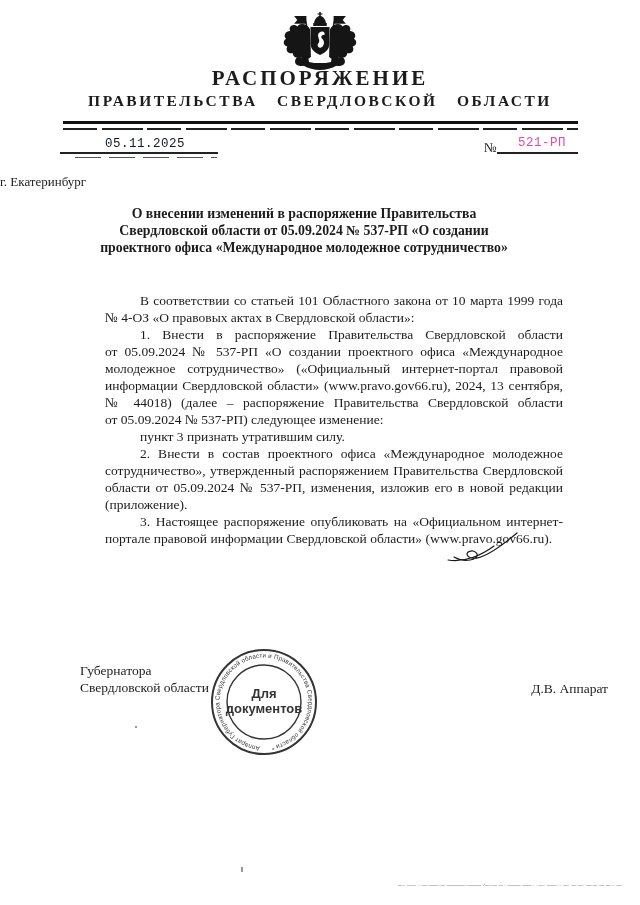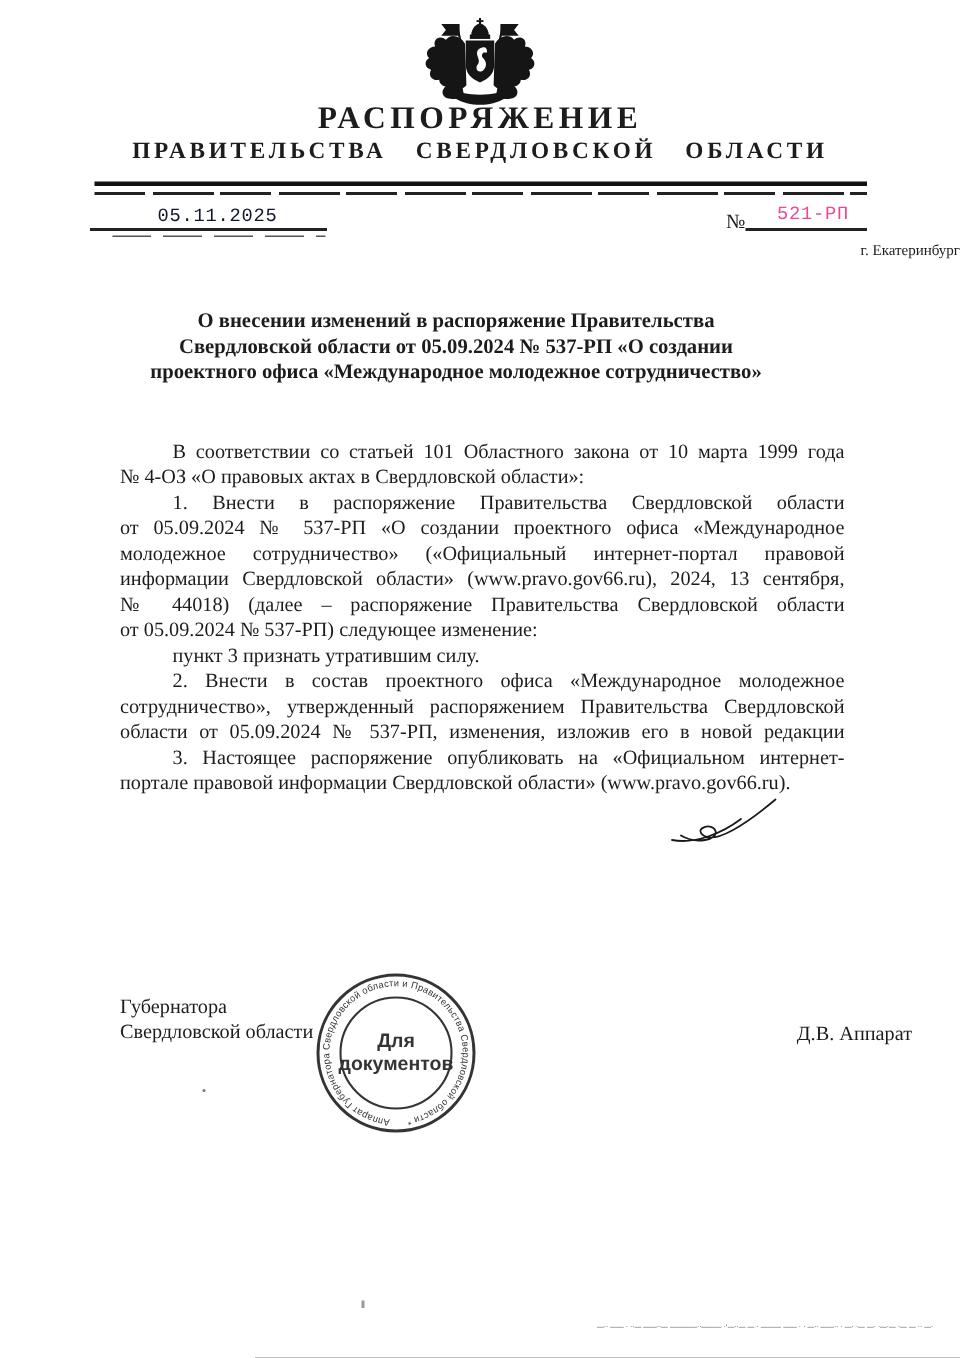--- a/index.html
+++ b/index.html
@@ -28,29 +28,29 @@
     font-size:12.5px; letter-spacing:0.5px; color:#0f172a;
   }
   .date-line{left:60px; top:152px; width:158px; height:1.5px; background:#222;}
   .date-line2{
     left:75px; top:157px; width:142px; height:1.2px;
     background:repeating-linear-gradient(90deg,#555 0 26px,transparent 26px 34px);
   }
   .num-sign{left:484px; top:140px; font-size:13.5px;}
   .num-value{left:518px; top:136px; font-family:"Liberation Mono", monospace; font-size:12.5px; letter-spacing:0.5px; color:#ec4899;}
   .num-line{left:497px; top:152px; width:81px; height:1.5px; background:#222;}
-  .city-line{left:0; right:0; top:162px; text-align:right; font-size:10px;}
+  .city-line{left:0; right:0; top:174px; text-align:left; font-size:13px;}
   
   .subject{
     left:54px; width:500px; top:205px; text-align:center;
     font-size:13.8px; font-weight:bold; line-height:17.2px;
   }
   
   .body-text{left:80px; top:292px; width:483px; font-size:13.5px; line-height:17px;}
-  .bline{text-align:left; white-space:normal;}
+  .bline{text-align:left; white-space:normal;margin-left:25px;}
   .bline.just{text-align:justify; text-align-last:justify;}
   .bline.ind{text-indent:35px;}
   
   .sig-post{left:80px; top:662px; font-size:13.5px; line-height:17px;}
   .sig-name{left:480px; top:681px; width:128px; text-align:right; font-size:13.5px;}
   
   .stamp{left:207px; top:645px; width:114px; height:114px; opacity:.92;}
   .paraph{left:420px; top:515px; width:130px; height:55px;}
   .dot-artifact{left:135px; top:726px; width:2px; height:2px; background:#777; border-radius:50%;}
   .tick-artifact{left:241px; top:867px; width:1.5px; height:5px; background:#999;}
@@ -121,20 +121,21 @@
       <div class="bline just ind">1. Внести в распоряжение Правительства Свердловской области</div>
       <div class="bline just">от 05.09.2024 № 537-РП «О создании проектного офиса «Международное</div>
       <div class="bline just">молодежное сотрудничество» («Официальный интернет-портал правовой</div>
       <div class="bline just">информации Свердловской области» (www.pravo.gov66.ru), 2024, 13 сентября,</div>
       <div class="bline just">№ 44018) (далее – распоряжение Правительства Свердловской области</div>
       <div class="bline">от 05.09.2024 № 537-РП) следующее изменение:</div>
       <div class="bline ind">пункт 3 признать утратившим силу.</div>
       <div class="bline just ind">2. Внести в состав проектного офиса «Международное молодежное</div>
       <div class="bline just">сотрудничество», утвержденный распоряжением Правительства Свердловской</div>
       <div class="bline just">области от 05.09.2024 № 537-РП, изменения, изложив его в новой редакции</div>
+      <div class="bline">(приложение).</div>
       <div class="bline just ind">3. Настоящее распоряжение опубликовать на «Официальном интернет-</div>
       <div class="bline">портале правовой информации Свердловской области» (www.pravo.gov66.ru).</div>
     </div>
 
   <svg class="abs paraph" viewBox="0 0 130 55">
     <path d="M34 42 c10 6 25 3 23 -3 c-2 -6 -15 -2 -8 3 c9 6 30 -9 48 -24 M28 45 c16 3 34 -5 46 -14" fill="none" stroke="#1a1a1a" stroke-width="1.2" stroke-linecap="round"></path>
   </svg>
 
   <div class="abs sig-post">
     <div>Губернатора</div>

